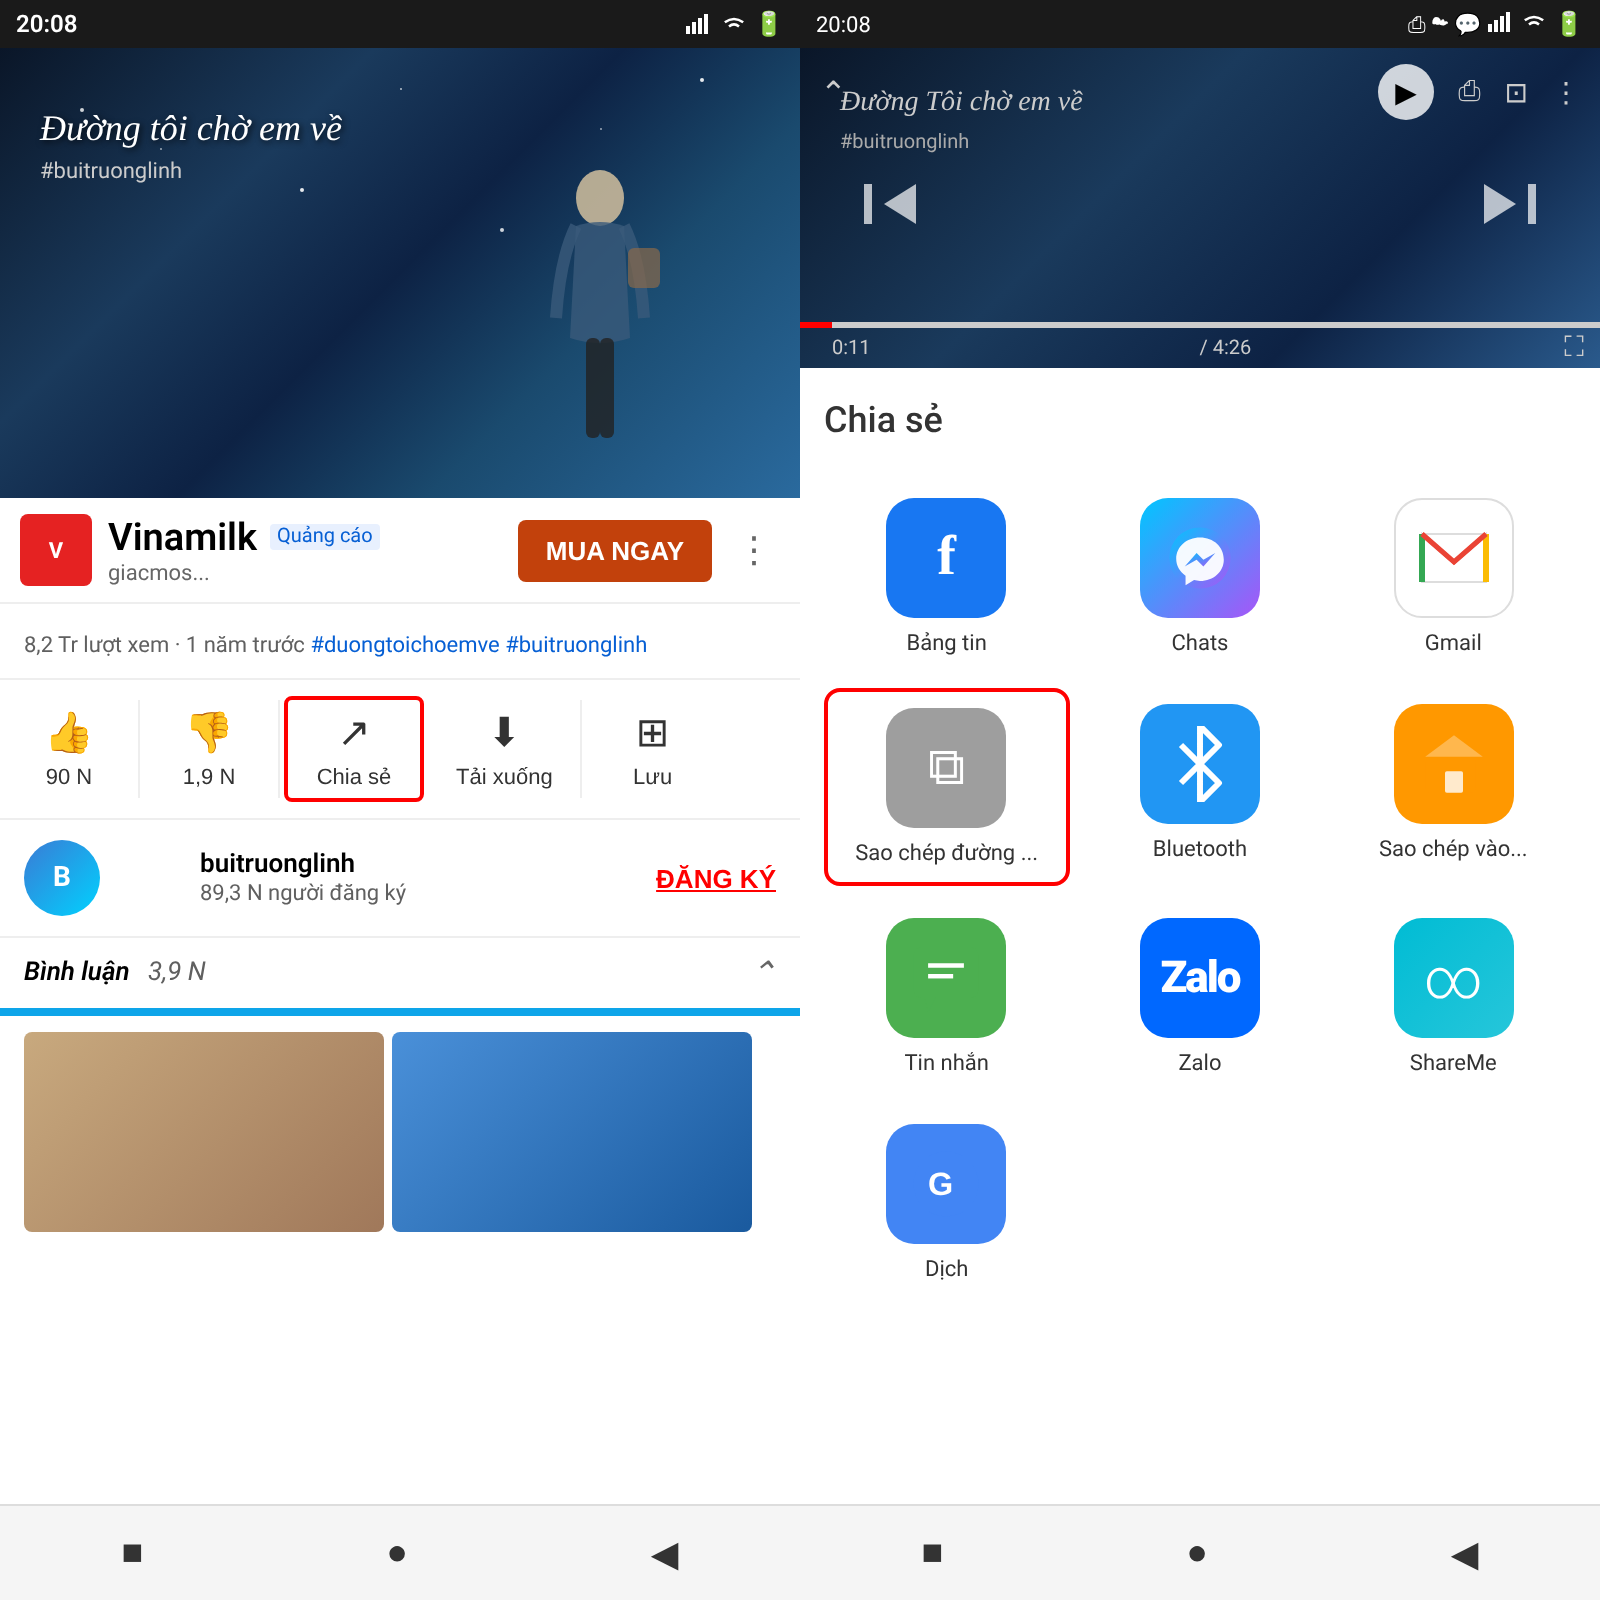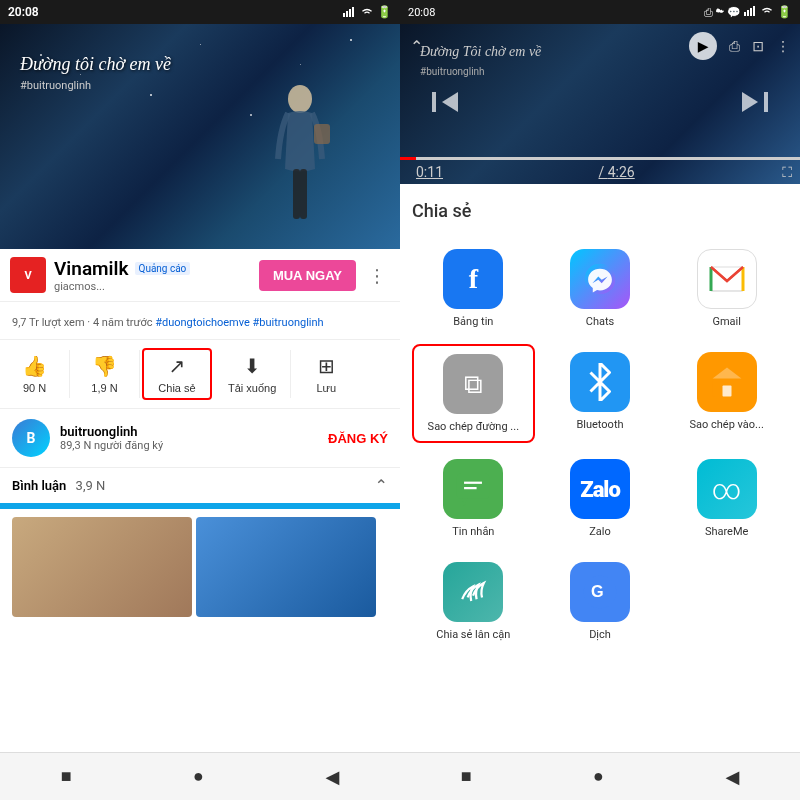--- a/index.html
+++ b/index.html
@@ -103,21 +103,21 @@
       color: #fff;
       font-size: 11px;
       font-weight: bold;
       flex-shrink: 0;
     }
     .ad-info { flex: 1; }
     .ad-info .ad-title { font-size: 19px; font-weight: 600; }
     .ad-info .ad-sub { font-size: 11px; color: #666; }
     .ad-info .ad-tag { font-size: 10px; color: #065fd4; background: #e8f0fe; padding: 1px 4px; border-radius: 2px; }
     .mua-ngay-btn {
-      background: #ec4899;
+      background: #c2410c;
       color: #fff;
       border: none;
       padding: 8px 14px;
       border-radius: 4px;
       font-size: 13px;
       font-weight: 600;
       cursor: pointer;
     }
     .more-btn {
       color: #666;
@@ -201,36 +201,38 @@
       background: linear-gradient(135deg, #3a7bd5, #00d2ff);
       display: flex;
       align-items: center;
       justify-content: center;
       color: #fff;
       font-size: 14px;
       font-weight: bold;
       margin-right: 10px;
       flex-shrink: 0;
     }
-    .channel-details { flex: 1; }
+    .channel-details { flex: 1; margin-left: 40px; }
     .channel-name { font-size: 13px; font-weight: 600; }
     .channel-subs { font-size: 11px; color: #606060; }
     .subscribe-btn {
       background: none;
       border: none;
       color: #ff0000;
       font-size: 13px;
       font-weight: 700;
       cursor: pointer;
+      text-decoration: underline;
     }
 
     
     .comments-section {
       padding: 8px 12px;
-      border-bottom: 6px solid #0ea5e9;
+      border-bottom: 4px solid #0ea5e9;
+      font-style: italic;
     }
     .comments-header {
       display: flex;
       align-items: center;
       justify-content: space-between;
     }
     .comments-label { font-size: 13px; font-weight: 600; }
     .comment-item {
       display: flex;
       align-items: flex-start;
@@ -327,23 +329,22 @@
       background: #ccc;
       position: relative;
     }
     .time-progress-fill {
       height: 100%;
       width: 4%;
       background: #f00;
     }
     .time-text {
       color: #ccc;
-      font-size: 14px;
+      font-size: 10px;
       padding: 2px 8px;
-      text-decoration: underline;
     }
 
     
     .share-sheet {
       flex: 1;
       overflow-y: auto;
       padding: 16px 12px;
     }
     .share-title {
       font-size: 18px;
@@ -467,21 +468,21 @@
         <span class="ad-tag">Quảng cáo</span>
       </div>
       <div class="ad-sub">giacmos...</div>
     </div>
     <button class="mua-ngay-btn">MUA NGAY</button>
     <span class="more-btn">⋮</span>
   </div>
 
   <div class="video-title-section">
     <div class="video-stats">
-      <span>9,7 Tr lượt xem · 4 năm trước</span>
+      <span>8,2 Tr lượt xem · 1 năm trước</span>
       <span class="hashtag-link">#duongtoichoemve #buitruonglinh</span>
     </div>
   </div>
 
   <div class="action-buttons">
     <button class="action-btn">
       <span class="icon-wrap">👍</span>
       <span>90 N</span>
     </button>
     <button class="action-btn">
@@ -684,30 +685,20 @@
         <span class="share-label">Zalo</span>
       </div>
 
       <div class="share-item">
         <div class="share-icon shareme">
           <span style="color:white;font-size:28px;font-weight:300;">∞</span>
         </div>
         <span class="share-label">ShareMe</span>
       </div>
 
-      <div class="share-item">
-        <div class="share-icon chia-se">
-          <svg width="36" height="36" viewBox="0 0 40 40">
-            <path d="M8 28 Q12 18 20 14 Q16 22 18 30" stroke="white" stroke-width="2.5" fill="none"></path>
-            <path d="M14 26 Q18 16 26 12 Q22 20 24 28" stroke="white" stroke-width="2.5" fill="none"></path>
-            <path d="M20 24 Q24 14 32 10 Q28 18 30 26" stroke="white" stroke-width="2.5" fill="none"></path>
-          </svg>
-        </div>
-        <span class="share-label">Chia sẻ lân cận</span>
-      </div>
 
 
       <div class="share-item">
         <div class="share-icon dich">
           <svg width="36" height="36" viewBox="0 0 40 40">
               <circle cx="20" cy="20" r="18" fill="#4285f4"></circle>
               <text x="10" y="26" font-size="18" font-weight="900" fill="white" font-family="sans-serif">G</text>
             </svg>
         </div>
         <span class="share-label">Dịch</span>

